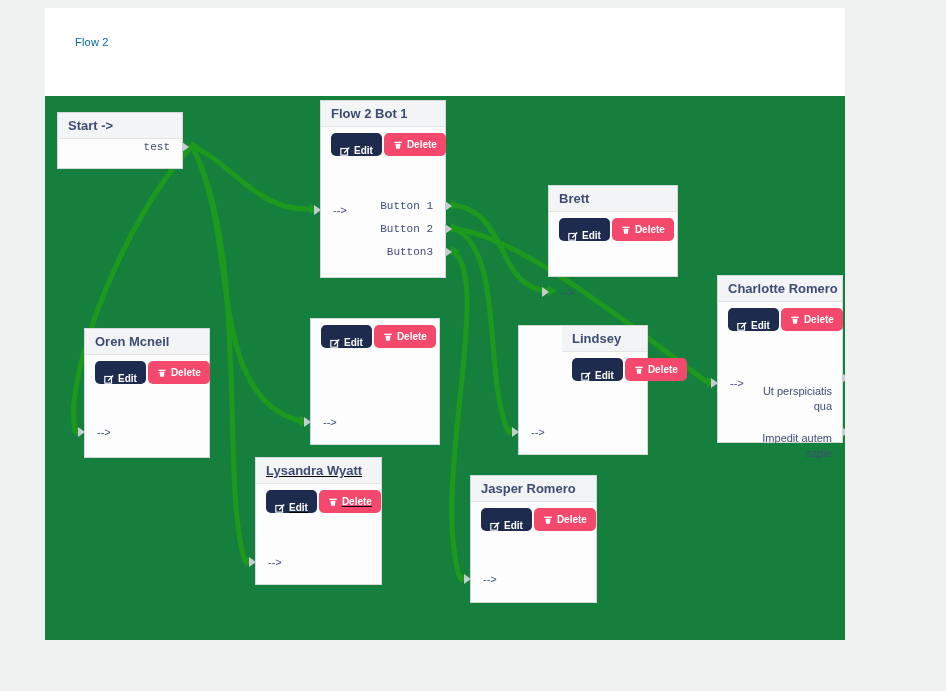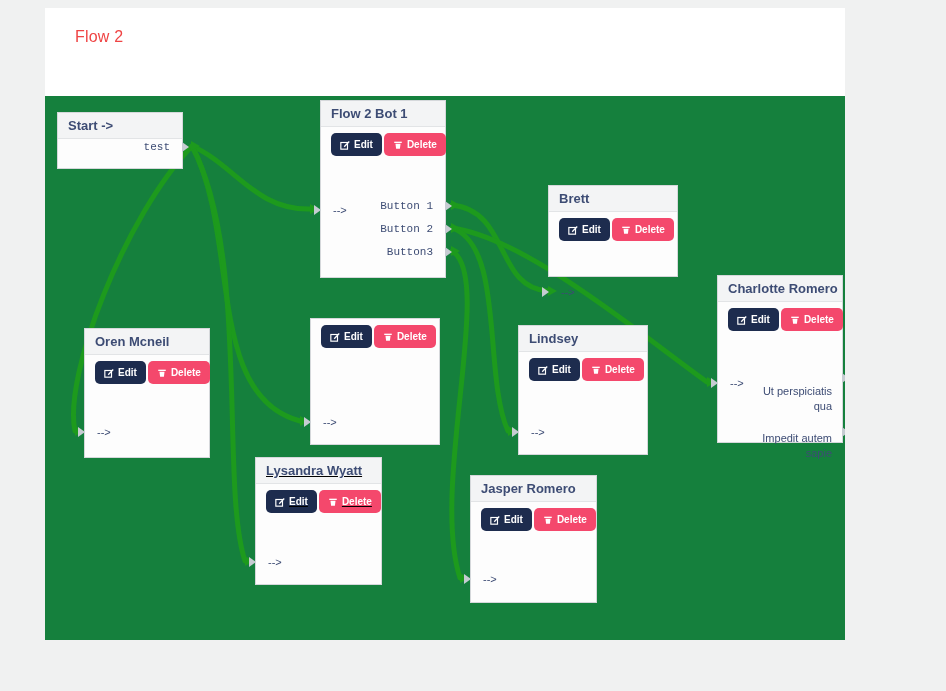--- a/index.html
+++ b/index.html
@@ -11,22 +11,22 @@
   }
   .card{
     position:absolute;left:45px;top:8px;width:800px;height:632px;
     background:#ffffff;
   }
   .titlebar{
     position:absolute;left:45px;top:8px;width:800px;height:88px;
     background:#ffffff;
   }
   .page-title{
-    position:absolute;left:30px;top:20px;
-    font-size:16px;color:#ef4444;letter-spacing:.2px;
+    position:absolute;left:30px;top:28px;
+    font-size:11px;color:#0369a1;letter-spacing:.2px;
   }
   .flowcanvas{
     position:absolute;left:45px;top:96px;width:800px;height:544px;
     background:#15803d;overflow:hidden;
   }
   svg.edges{position:absolute;left:0;top:0;z-index:1;}
   .edge{fill:none;stroke:#1d9a1d;stroke-width:5;stroke-linecap:round;}
   .ah{fill:#1d9a1d;}
   .node{
     position:absolute;z-index:2;background:#fdfdfd;
@@ -38,21 +38,21 @@
     white-space:nowrap;overflow:hidden;
   }
   .btn-row{display:flex;margin:6px 0 0 10px;}
   .btn{
     display:flex;align-items:center;gap:4px;border:none;cursor:pointer;
     height:23px;padding:0 9px;border-radius:5px;
     color:#ffffff;font-size:10px;font-weight:bold;
     font-family:"Liberation Sans", sans-serif;
   }
   .btn svg{display:block;}
-  .btn-edit{background:#1d2c4e;margin-right:2px;}
+  .btn-edit{background:#1d2c4e;margin-right:2px;align-items:flex-end;}
   .btn-delete{background:#f4486c;}
   .plabel{
     position:absolute;font-size:11px;color:#3d4c74;line-height:14px;
     white-space:nowrap;
   }
   .in-label{left:12px;}
   .out-label{right:12px;text-align:right;font-family:Liberation Mono, monospace;}
   .out-block{
     position:absolute;right:10px;width:78px;text-align:right;
     font-size:11px;color:#3d4c74;line-height:15px;white-space:normal;
@@ -225,21 +225,21 @@
             <rect x="1.5" y="2" width="9" height="1.6" fill="#fff"></rect>
             <path d="M3 4.5 h6 l-.7 6 h-4.6 Z" fill="#fff"></path>
           </svg>
         <span>Delete</span>
       </button>
     </div>
     <div class="plabel in-label" style="top:96px;">--&gt;</div>
     <span class="tri tri-in" style="top:98px;"></span>
   </div>
 
-  <div class="node" style="left:473px;top:229px;width:130px;height:130px;">
+  <div class="node" style="left:473px;top:229px;width:130px;height:130px;padding-left:43px;">
     <div class="node-header">Lindsey</div>
     <div class="btn-row">
       <button class="btn btn-edit">
         <svg width="10" height="10" viewBox="0 0 12 12">
             <rect x="1" y="3" width="8" height="8" fill="none" stroke="#fff" stroke-width="1.4"></rect>
             <path d="M4.5 7.5 L10.5 1.2 L11.6 2.3 L5.6 8.6 Z" fill="#fff"></path>
           </svg>
         <span>Edit</span>
       </button>
       <button class="btn btn-delete">

